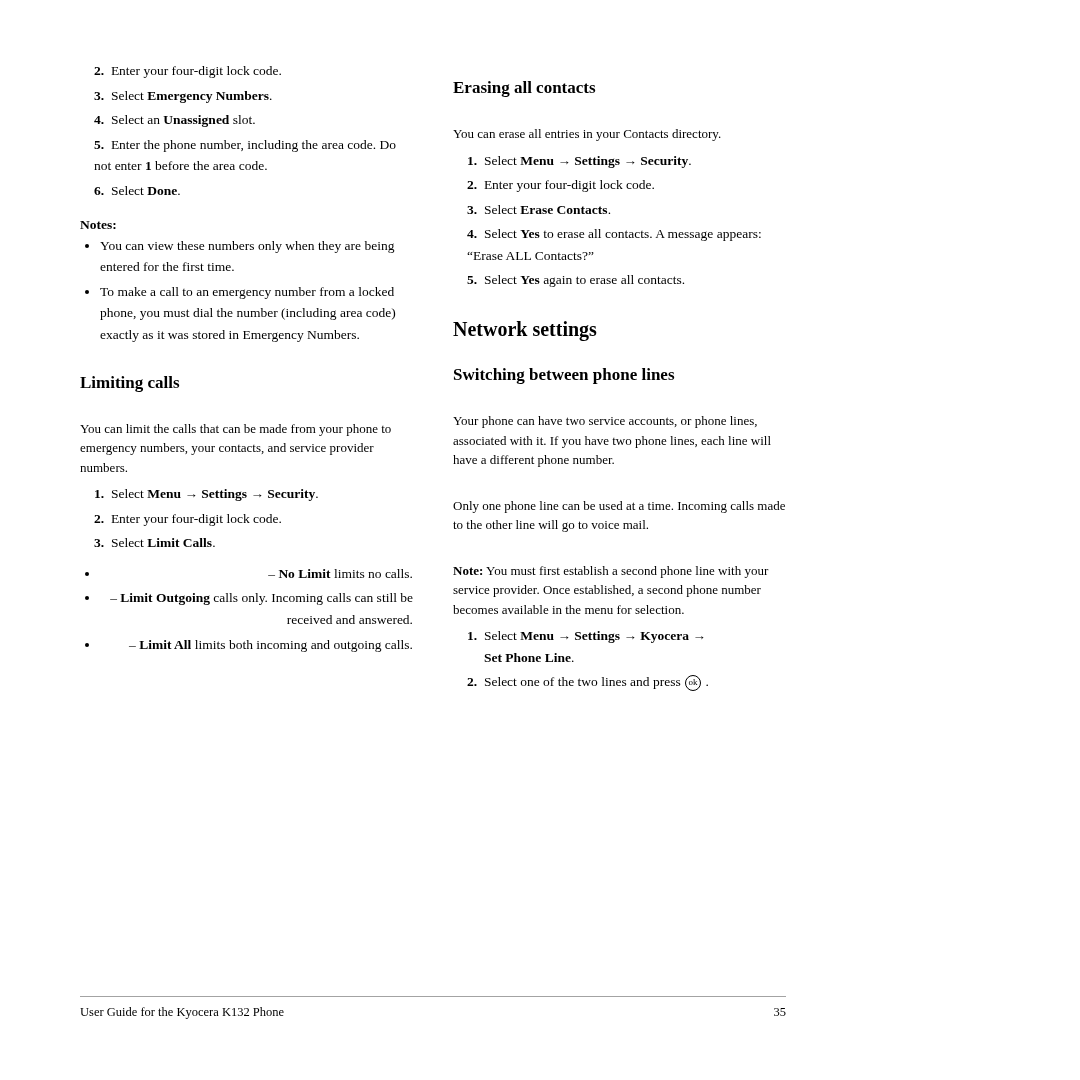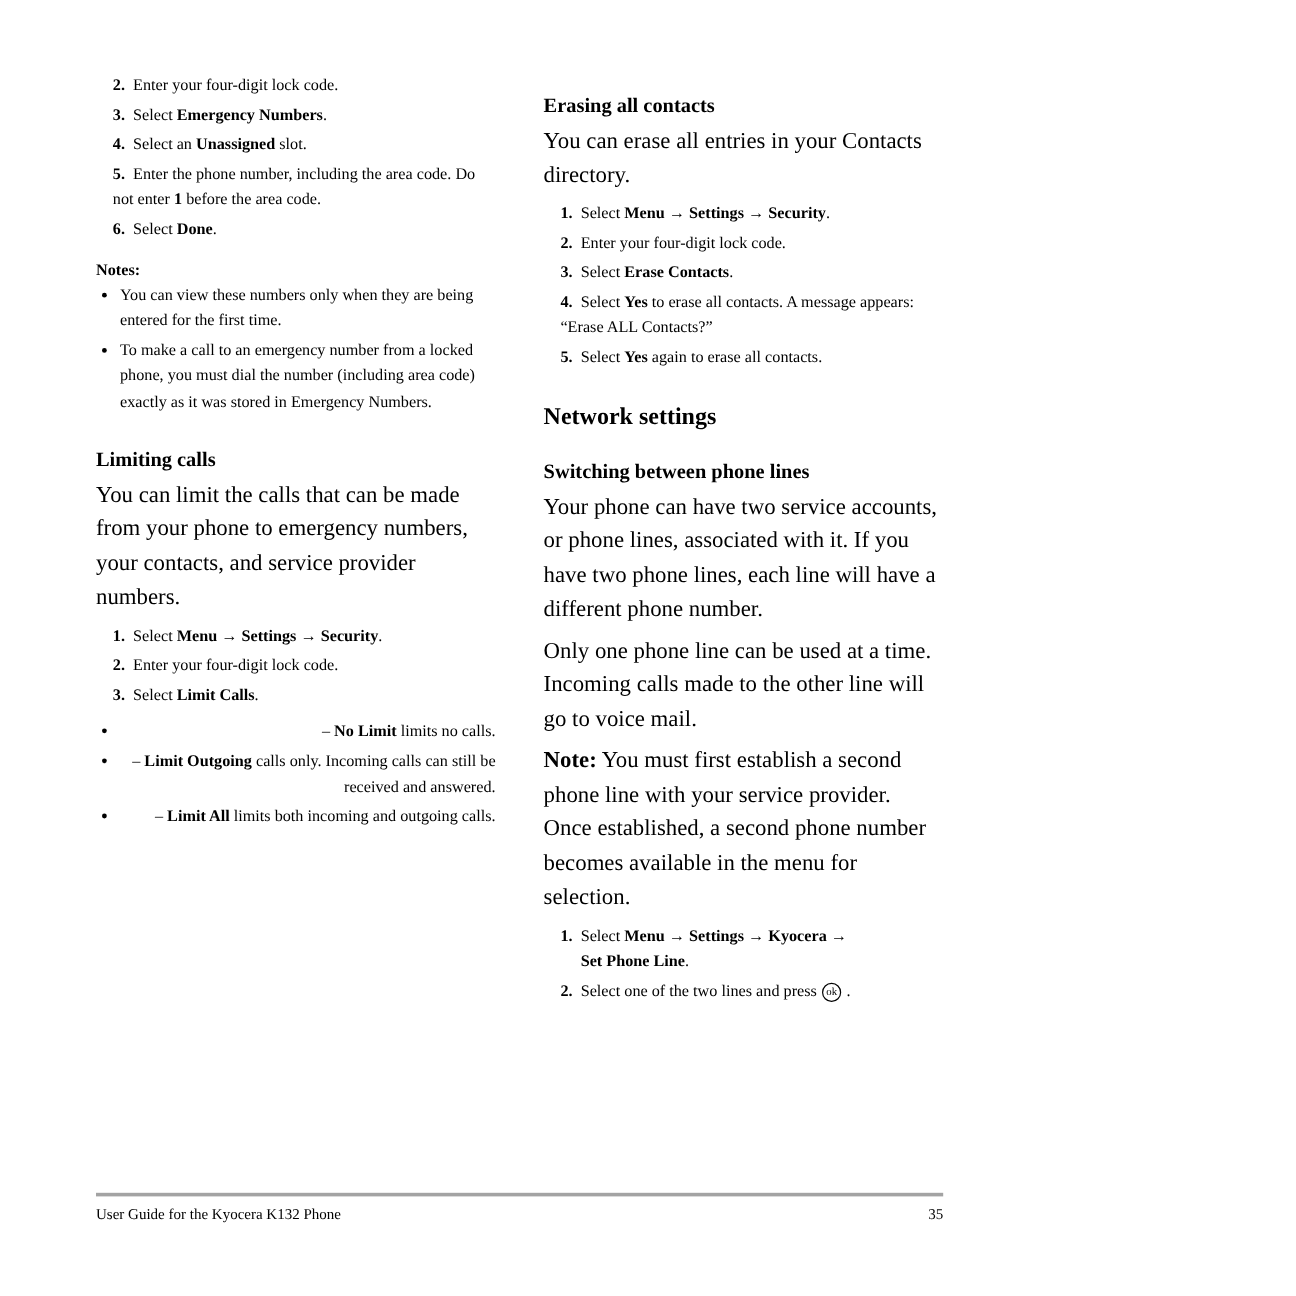--- a/index.html
+++ b/index.html
@@ -41,23 +41,24 @@
       margin-bottom: 6px;
       margin-top: 18px;
     }
     .section-title-large {
       font-size: 20px;
       font-weight: bold;
       margin-bottom: 6px;
       margin-top: 18px;
     }
     p {
-      font-size: 19px;
+      font-size: 13px;
       line-height: 1.5;
       margin-bottom: 6px;
+      margin-top: 20px;
     }
     ol {
       margin-left: 10px;
       margin-bottom: 6px;
     }
     ol li {
       font-size: 13.5px;
       line-height: 1.6;
       margin-bottom: 3px;
       padding-left: 4px;
@@ -88,21 +89,21 @@
       font-size: 13.5px;
       line-height: 1.6;
       margin-bottom: 3px;
       padding-left: 0;
     }
     .sub-list li::before {
       content: "– ";
     }
     b { font-weight: bold; }
     .footer {
-      border-top: 3px solid #a3a3a3;
+      border-top: 1px solid #a3a3a3;
       padding-top: 8px;
       display: flex;
       justify-content: space-between;
       margin-top: 30px;
     }
     .footer-left {
       font-size: 12.5px;
     }
     .footer-right {
       font-size: 12.5px;

